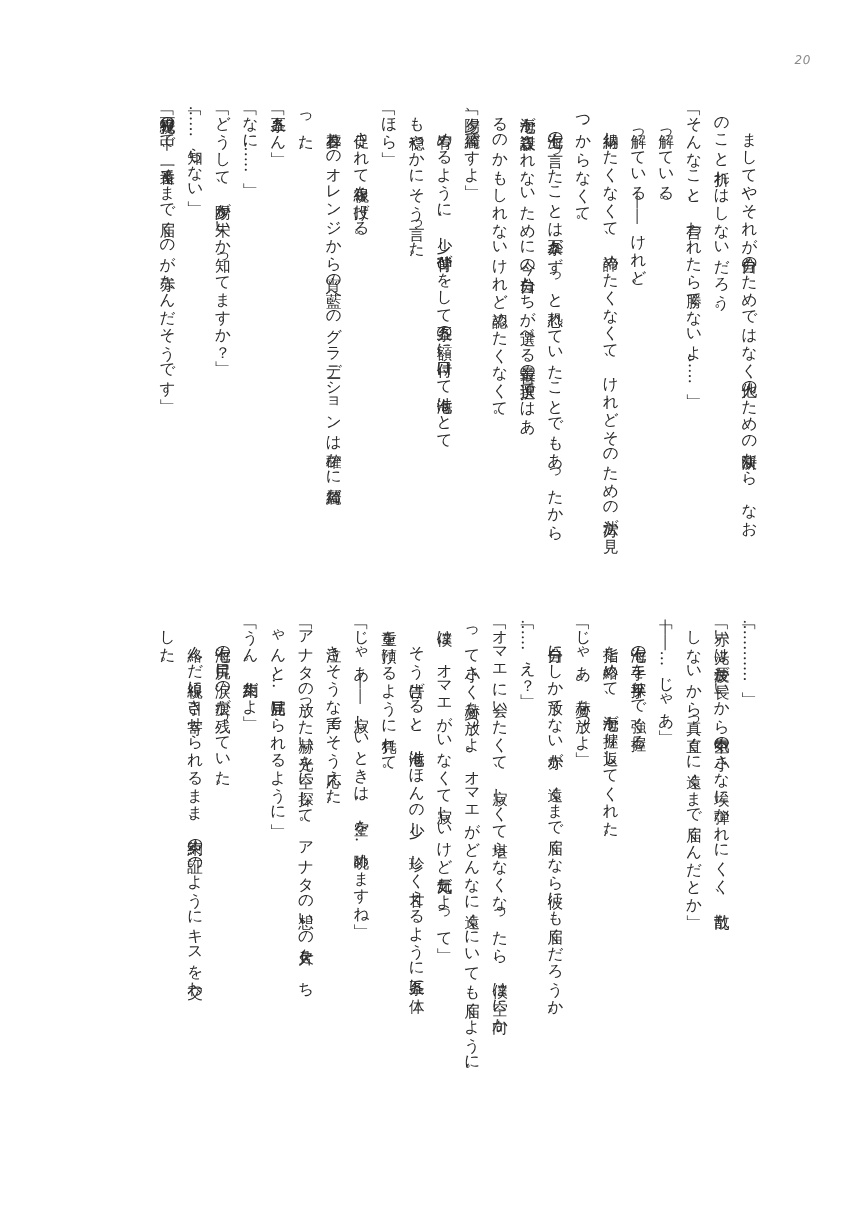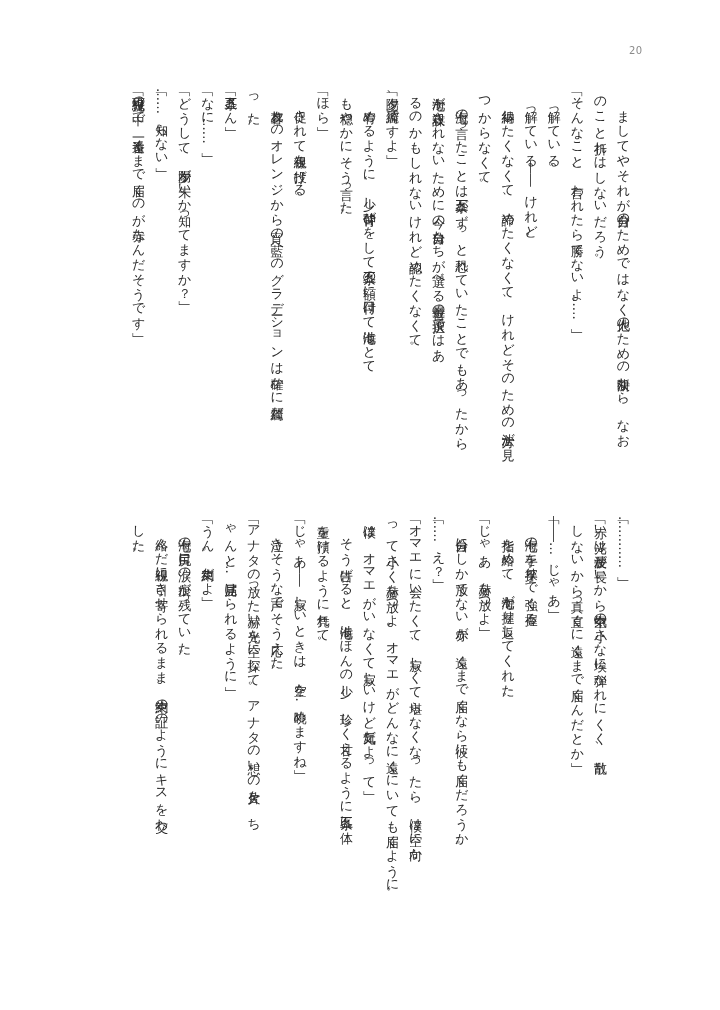--- a/index.html
+++ b/index.html
@@ -10,24 +10,25 @@
     body {
       width: 720px;
       height: 1010px;
       position: relative;
       overflow: hidden;
       font-family: "DejaVu Serif", "Liberation Serif", serif;
       color: #2b2b2b;
     }
     .page-number {
       position: absolute;
-      left: 629px;
+      left: 662px;
       top: 45px;
       font-family: "DejaVu Sans", "Liberation Sans", sans-serif;
       font-size: 10px;
+      font-style: italic;
       color: #8a8a8a;
       letter-spacing: 0.5px;
     }
     .text-block {
       position: absolute;
       right: 85px;
       height: 392px;
       width: 509px;
       writing-mode: vertical-rl;
       -webkit-writing-mode: vertical-rl;

